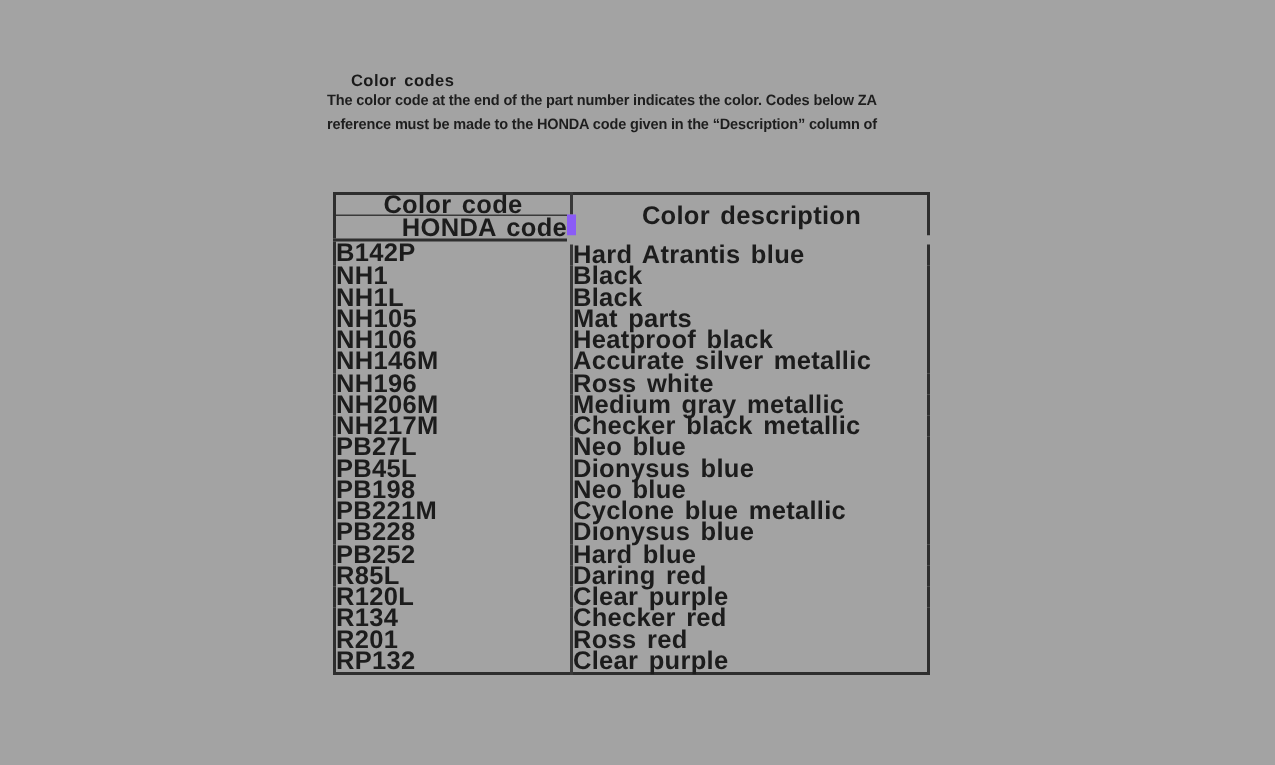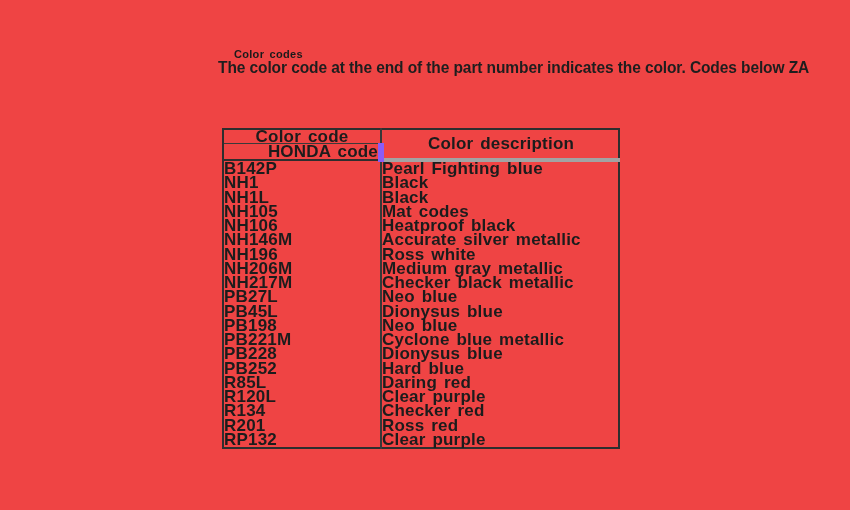--- a/index.html
+++ b/index.html
@@ -5,21 +5,21 @@
 <style>
   html, body {
     margin: 0;
     padding: 0;
     background: #ffffff;
   }
   .page {
     position: relative;
     width: 850px;
     height: 510px;
-    background: #ef4444;
+    background: #a3a3a3;
     overflow: hidden;
     font-family: "Liberation Sans", "DejaVu Sans", sans-serif;
     color: #1e1e1e;
     -webkit-font-smoothing: antialiased;
   }
   .heading {
     position: absolute;
     left: 234px;
     top: 48px;
     margin: 0;
@@ -27,21 +27,21 @@
     font-weight: 700;
     letter-spacing: 0.3px;
     word-spacing: 2px;
     color: #1a1a1a;
   }
   .paragraph {
     position: absolute;
     left: 218px;
     top: 60px;
     width: 404px;
-    font-size: 16px;
+    font-size: 10px;
     font-weight: 700;
     letter-spacing: -0.1px;
     color: #1e1e1e;
   }
   .para-line {
     height: 16px;
     line-height: 16px;
     overflow: visible;
   }
   .fit-line {
@@ -86,21 +86,21 @@
     height: 15px;
     line-height: 15px;
     text-align: right;
     vertical-align: middle;
     border-right: 6px solid #8b5cf6;
     border-bottom: 2px solid #2e2e2e;
   }
   .th-description {
     text-align: center;
     vertical-align: middle;
-    border-bottom: 4px solid #a3a3a3;
+    border-bottom: 6px solid #a3a3a3;
   }
   .color-table tbody td {
     height: 14.25px;
     line-height: 14.25px;
     vertical-align: middle;
     white-space: nowrap;
     margin-top: 37px;
   }
   .code-cell {
     border-right: 2px solid #383838;
@@ -113,49 +113,52 @@
 </head>
 <body>
 
 <div class="page">
 
   <h1 class="heading">Color codes</h1>
 
   <div class="paragraph">
     <div class="para-line">
       <span class="fit-line" style="transform: scaleX(0.969333);">The color code at the end of the part number indicates the color. Codes below ZA</span>
+    </div>
+    <div class="para-line">
+      <span class="fit-line" style="transform: scaleX(0.966724);">reference must be made to the HONDA code given in the “Description” column of</span>
     </div>
   </div>
 
   <table class="color-table">
     <thead>
       <tr>
         <th class="th-code-top">Color code</th>
         <th class="th-description" rowspan="2">Color description</th>
       </tr>
       <tr>
         <th class="th-code-bottom">HONDA code</th>
       </tr>
     </thead>
     <tbody>
         <tr>
           <td class="code-cell">B142P</td>
-          <td class="desc-cell">Pearl Fighting blue</td>
+          <td class="desc-cell">Hard Atrantis blue</td>
         </tr>
         <tr>
           <td class="code-cell">NH1</td>
           <td class="desc-cell">Black</td>
         </tr>
         <tr>
           <td class="code-cell">NH1L</td>
           <td class="desc-cell">Black</td>
         </tr>
         <tr>
           <td class="code-cell">NH105</td>
-          <td class="desc-cell">Mat codes</td>
+          <td class="desc-cell">Mat parts</td>
         </tr>
         <tr>
           <td class="code-cell">NH106</td>
           <td class="desc-cell">Heatproof black</td>
         </tr>
         <tr>
           <td class="code-cell">NH146M</td>
           <td class="desc-cell">Accurate silver metallic</td>
         </tr>
         <tr>

